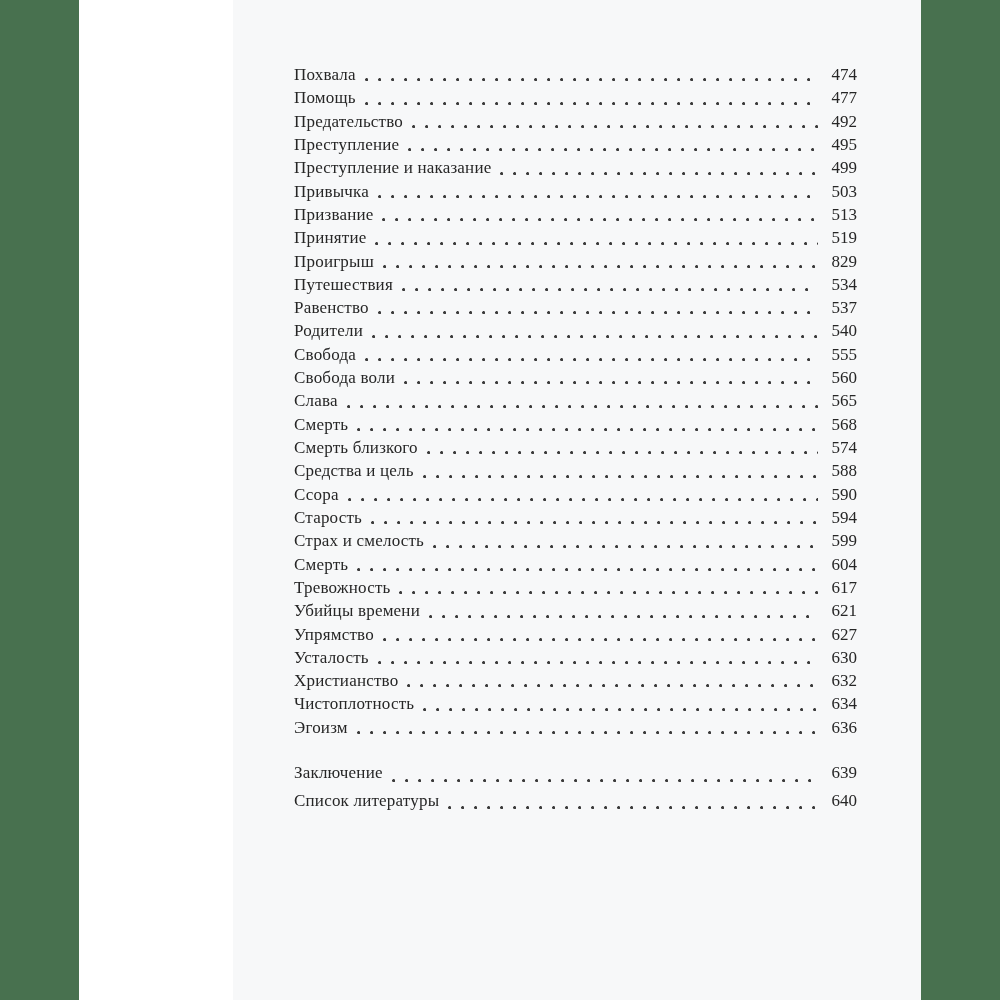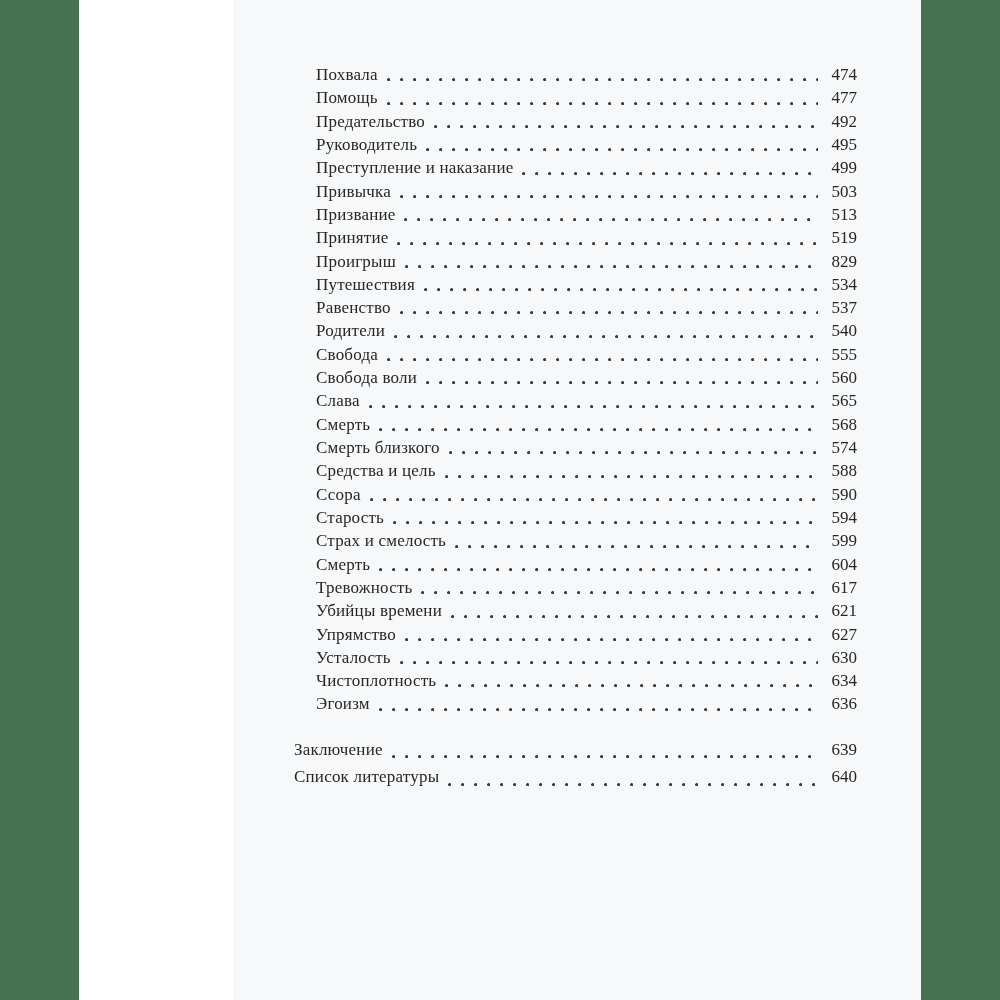--- a/index.html
+++ b/index.html
@@ -47,21 +47,21 @@
   }
 
   .toc-row {
     display: flex;
     align-items: baseline;
     height: 23.32px;
     line-height: 23.32px;
     white-space: nowrap;
   }
 
-  .toc-list .toc-row { margin-left: 22px; }
+  .toc-list .toc-row { }
 
   .toc-footer { margin-top: 20px; }
   .toc-footer .toc-row { height: 27.5px; line-height: 27.5px; }
 
   .toc-label {
     flex: 0 0 auto;
     letter-spacing: 0.2px;
   }
 
   .toc-leader {
@@ -106,21 +106,21 @@
             <span class="toc-page">477</span>
           </div>
 
           <div class="toc-row">
             <span class="toc-label">Предательство</span>
             <span class="toc-leader"></span>
             <span class="toc-page">492</span>
           </div>
 
           <div class="toc-row">
-            <span class="toc-label">Руководитель</span>
+            <span class="toc-label">Преступление</span>
             <span class="toc-leader"></span>
             <span class="toc-page">495</span>
           </div>
 
           <div class="toc-row">
             <span class="toc-label">Преступление и наказание</span>
             <span class="toc-leader"></span>
             <span class="toc-page">499</span>
           </div>
 
@@ -246,20 +246,25 @@
             <span class="toc-leader"></span>
             <span class="toc-page">627</span>
           </div>
 
           <div class="toc-row">
             <span class="toc-label">Усталость</span>
             <span class="toc-leader"></span>
             <span class="toc-page">630</span>
           </div>
 
+          <div class="toc-row">
+            <span class="toc-label">Христианство</span>
+            <span class="toc-leader"></span>
+            <span class="toc-page">632</span>
+          </div>
 
           <div class="toc-row">
             <span class="toc-label">Чистоплотность</span>
             <span class="toc-leader"></span>
             <span class="toc-page">634</span>
           </div>
 
           <div class="toc-row">
             <span class="toc-label">Эгоизм</span>
             <span class="toc-leader"></span>

